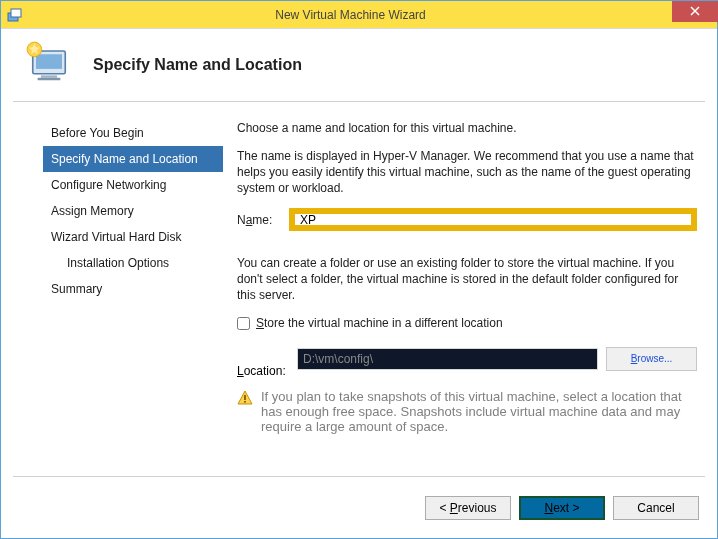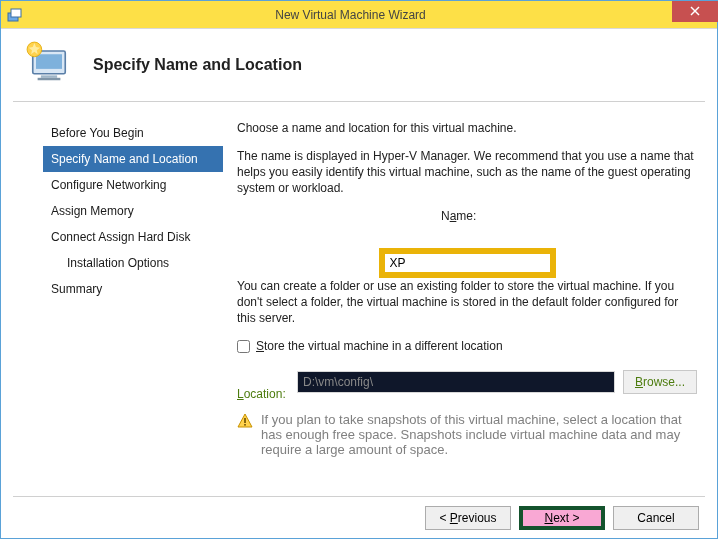--- a/index.html
+++ b/index.html
@@ -103,23 +103,22 @@
     flex: 1;
     padding: 10px 6px 0 0;
     font-size: 12px;
     color: #222;
     line-height: 16px;
   }
   .content p { margin: 0 0 12px 0; }
   .form-row {
     display: flex;
     align-items: center;
-    gap: 24px;
-    margin-bottom: 0;
-    flex-direction: column;
+    gap: 0;
+    margin-bottom: 24px;
   }
   .form-row label { width: 52px; }
   .form-row input[type=text] {
     flex: 1;
     height: 23px;
     border: 6px solid #eab308;
     padding: 2px 5px;
     font-family: inherit;
     font-size: 12px;
     outline: none;
@@ -130,71 +129,71 @@
     gap: 6px;
     margin-bottom: 8px;
   }
   .checkbox-row input { margin:0; }
   .disabled-row {
     display: flex;
     align-items: center;
     gap: 8px;
     margin-bottom: 10px;
   }
-  .disabled-row label { width: 52px; color:#4d7c0f;margin-top:24px; }
+  .disabled-row label { width: 52px; color:#000000;margin-top:24px; }
   .disabled-row .loc-field {
     flex: 1;
     height: 22px;
     border: 1px solid #d8d8d8;
     padding: 2px 5px;
     color: #888;
     background: #0f172a;
   }
   .browse-btn {
-    width: 74px;
+    width: 91px;
     height: 24px;
     border: 1px solid #c8c8c8;
     background: #f0f0f0;
-    color: #4d7c0f;
-    font-size: 12px;
+    color: #1d4ed8;
+    font-size: 10px;
     text-align: center;
     line-height: 22px;
     cursor: default;
   }
   .warning-row {
     display: flex;
     gap: 8px;
     color: #808080;
     font-size: 13px;
     line-height: 15px;
   }
   .warning-row svg { flex-shrink:0; margin-top:1px;}
 
   .footer {
-    height: 42px;
+    height: 62px;
     border-top: 1px solid #d0d0d0;
     margin: 0 12px;
     display: flex;
     align-items: center;
     justify-content: flex-end;
     gap: 8px;
     padding-right: 6px;
   }
   .footer button {
     width: 86px;
     height: 24px;
     font-family: inherit;
     font-size: 12px;
     border: 1px solid #acacac;
     background: #efefef;
     cursor: pointer;
   }
   .footer button.primary {
-    border: 4px solid #14532d;
-    background: #f9a8d4;
+    border: 2px solid #14532d;
+    background: #0369a1;
   }
   .underline-letter { text-decoration: underline; }
 </style>
 </head>
 <body>
 
 <div class="window">
 
   <div class="titlebar">
     <span class="titlebar-icon">
@@ -228,21 +227,21 @@
 
   <div class="divider"></div>
 
   <div class="body">
 
     <div class="sidebar">
       <div class="step">Before You Begin</div>
       <div class="step active">Specify Name and Location</div>
       <div class="step">Configure Networking</div>
       <div class="step">Assign Memory</div>
-      <div class="step">Connect Assign Hard Disk</div>
+      <div class="step">Wizard Virtual Hard Disk</div>
       <div class="step child">Installation Options</div>
       <div class="step">Summary</div>
     </div>
 
     <div class="content">
       <p>Choose a name and location for this virtual machine.</p>
       <p>The name is displayed in Hyper-V Manager. We recommend that you use a name that helps you easily identify this virtual machine, such as the name of the guest operating system or workload.</p>
 
       <div class="form-row">
         <label>N<span class="underline-letter">a</span>me:</label>

